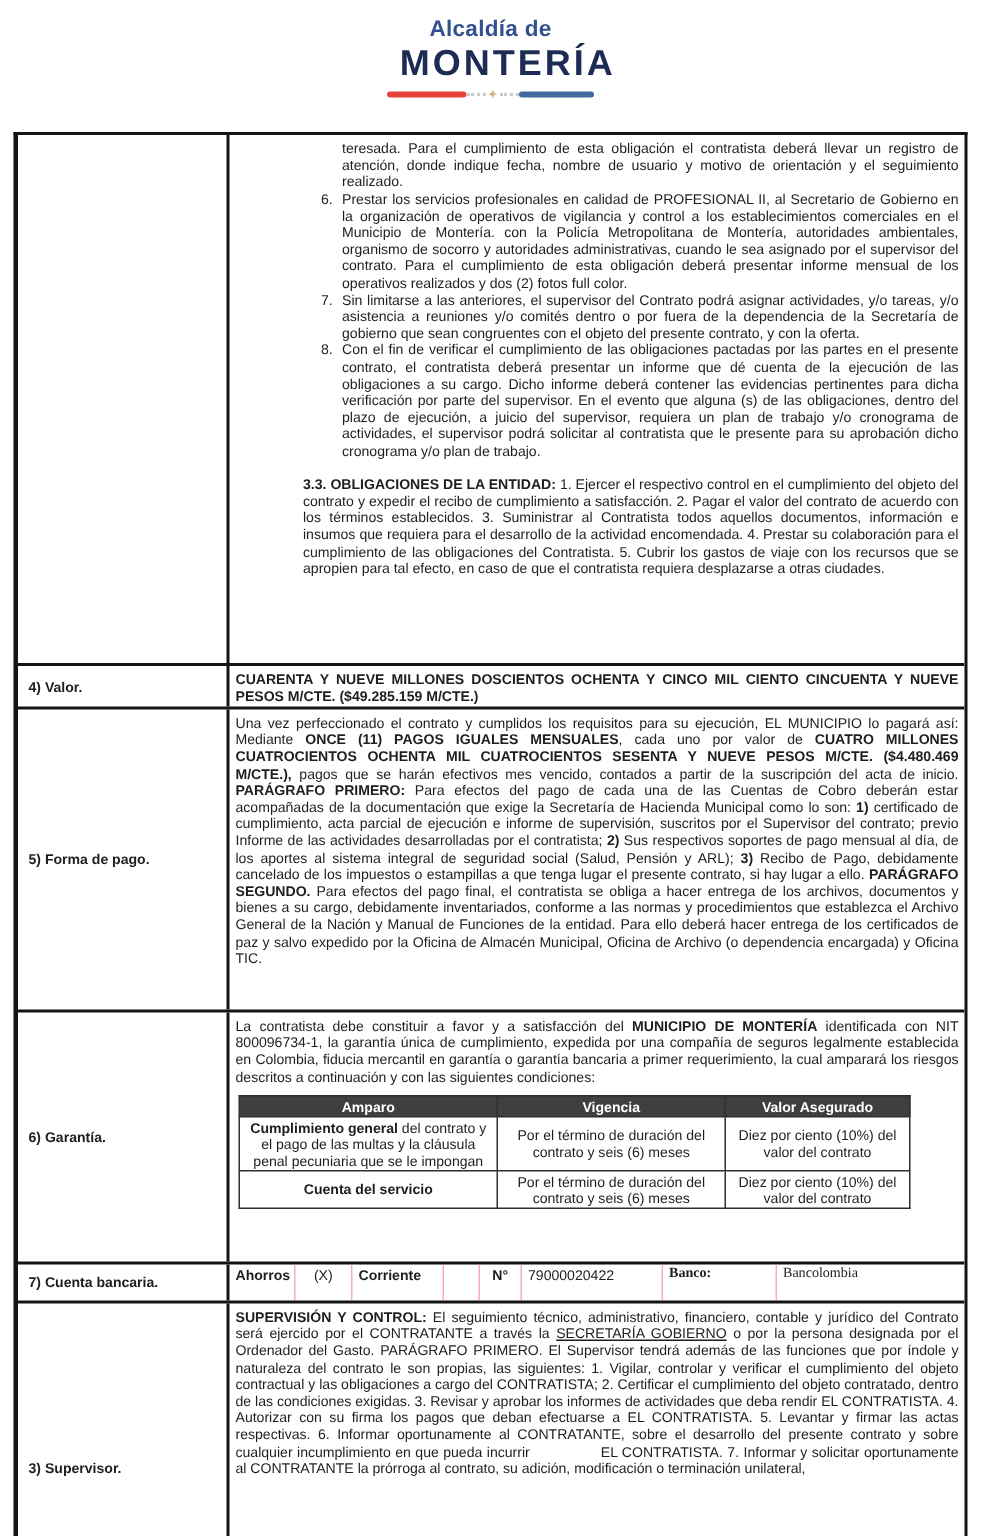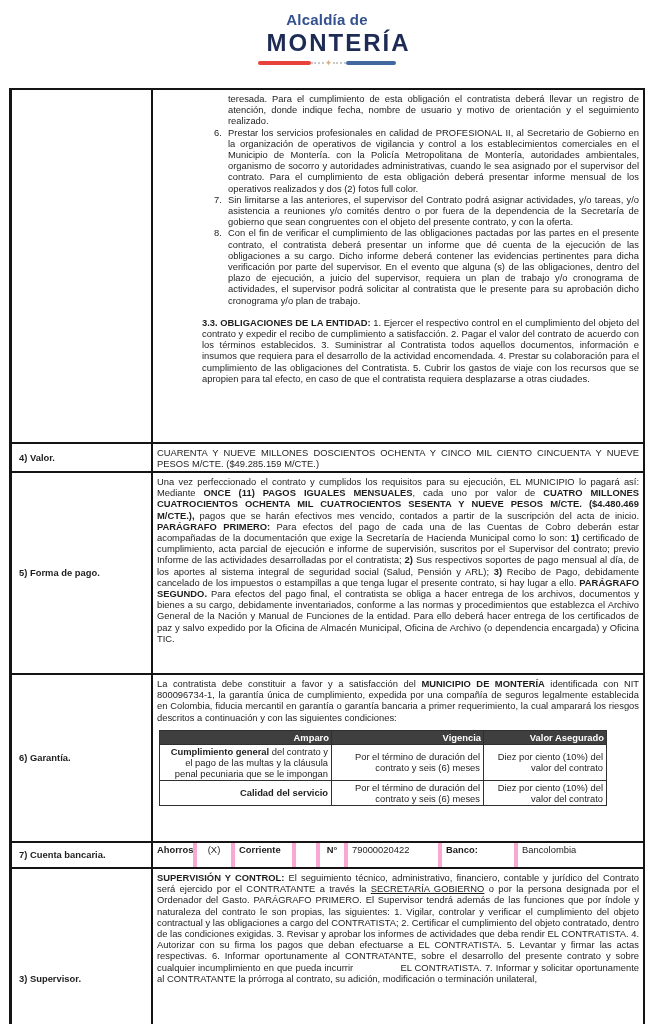--- a/index.html
+++ b/index.html
@@ -43,46 +43,46 @@
   .row-forma{height:202px;}
   .row-gar{height:168px;}
   .row-cuenta{height:26px;}
   .row-super{height:222px;}
 
   .indent{margin-left:26px;}
   .li{display:flex;}
   .num{width:26px;flex-shrink:0;padding-left:12px;box-sizing:border-box;}
   .litext{flex:1;min-width:0;text-align:justify;}
   .p33{margin-top:11px;}
-  .bold-all{font-weight:normal;}
+  .bold-all{font-weight:bold;}
   b{font-weight:bold;}
   .u{text-decoration:underline;}
 
   
   table.inner{border-collapse:collapse;margin:7px 0 0 2px;width:447px;table-layout:fixed;}
   table.inner th,table.inner td{
-    border:1.5px solid #2f2f2f;padding:1px 3px;text-align:right;vertical-align:middle;
+    border:1.5px solid #2f2f2f;padding:1px 3px;text-align:center;vertical-align:middle;
     font-size:9.4px;line-height:11px;box-sizing:border-box;
   }
   table.inner th{background:var(--inner-header-bg,#3f3f3f);color:#fff;font-weight:bold;padding:1px 2px;}
   col.c-amparo{width:172px;}col.c-vigencia{width:152px;}col.c-valor{width:123px;}
 
   
   .cuenta-grid{display:flex;align-items:stretch;padding:0;}
-  .cc{border-right:4px solid #f9a8d4;padding:1px 4px;box-sizing:border-box;overflow:hidden;}
+  .cc{border-right:1px solid #f9a8d4;padding:1px 4px;box-sizing:border-box;overflow:hidden;}
   .cc.bold{font-weight:bold;}
   .cc.ctr{text-align:center;padding:1px 2px;}
   .cc.w-ahorros{width:44px;}
   .cc.w-mark1{width:38px;}
   .cc.w-corriente{width:61px;}
   .cc.w-mark2{width:24px;}
   .cc.w-nlabel{width:28px;}
   .cc.w-numero{width:94px;}
-  .cc.w-blabel{width:76px;}
-  .cc.w-banco{flex:1;border-right:none;}
+  .cc.w-blabel{width:76px;font-family:Liberation Serif, serif;}
+  .cc.w-banco{flex:1;border-right:none;font-family:Liberation Serif, serif;}
 </style>
 </head>
 <body>
 
 <div class="page">
 
   <div class="logo">
     <div class="logo-l1">Alcaldía de</div>
     <div class="logo-l2">MONTERÍA</div>
     <div class="logo-bar">
@@ -155,21 +155,21 @@
               <th>Valor Asegurado</th>
             </tr>
           </thead>
           <tbody>
             <tr>
               <td><b>Cumplimiento general</b><span> del contrato y el pago de las multas y la cláusula penal pecuniaria que se le impongan</span></td>
               <td>Por el término de duración del contrato y seis (6) meses</td>
               <td>Diez por ciento (10%) del valor del contrato</td>
             </tr>
             <tr>
-              <td><b>Calidad del servicio</b><span></span></td>
+              <td><b>Cuenta del servicio</b><span></span></td>
               <td>Por el término de duración del contrato y seis (6) meses</td>
               <td>Diez por ciento (10%) del valor del contrato</td>
             </tr>
           </tbody>
         </table>
       </div>
     </div>
 
     <div class="row row-cuenta">
       <div class="cl">

